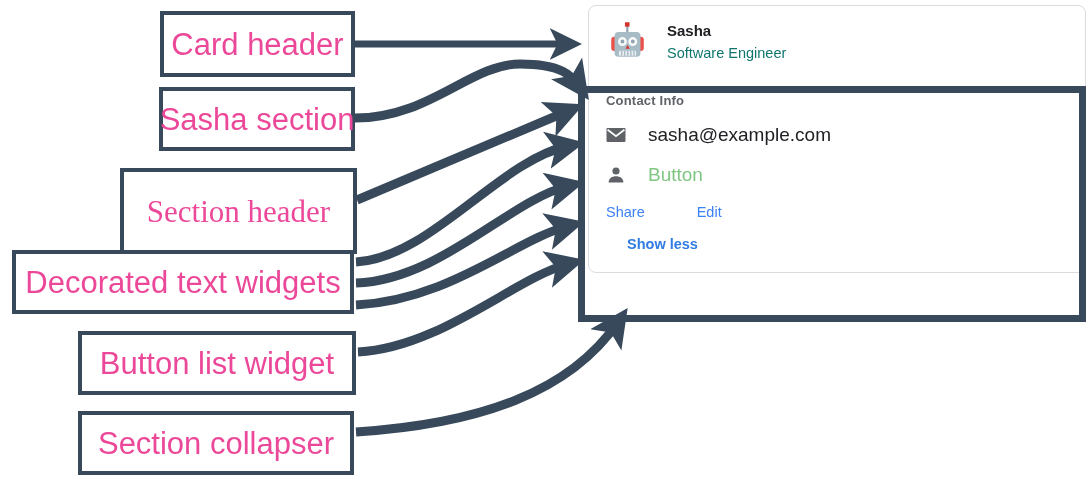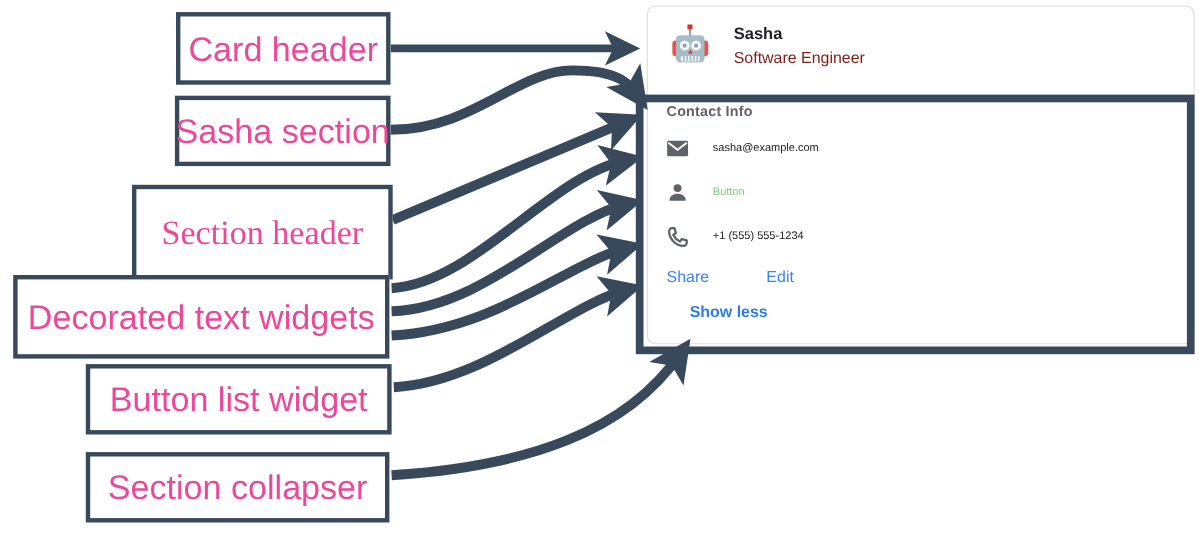--- a/index.html
+++ b/index.html
@@ -68,21 +68,21 @@
   }
   .header-text { display: flex; flex-direction: column; justify-content: center; }
   .header-title {
     font-size: 15px;
     font-weight: bold;
     color: #202124;
     line-height: 19px;
   }
   .header-subtitle {
     font-size: 14.5px;
-    color: #7f1d1d;
+    color: #0f766e;
     line-height: 20px;
     margin-top: 3px;
   }
 
   .card-section {
     padding: 14px 16px 18px 16px;
   }
   .section-header {
     font-size: 13px;
     font-weight: bold;
@@ -100,21 +100,21 @@
   .dec-icon {
     width: 22px;
     height: 22px;
     flex: 0 0 22px;
     margin-right: 21px;
     display: flex;
     align-items: center;
     justify-content: center;
   }
   .dec-text {
-    font-size: 10px;
+    font-size: 19px;
     color: #202124;
     line-height: 20px;
   }
   .dec-text.green { color: #81c784; }
 
   .button-list {
     display: flex;
     align-items: center;
     margin-top: 4px;
     margin-left: 1px;
@@ -192,21 +192,21 @@
 </div>
 
 <div class="callout" style="left:159px; top:87px; width:196px; height:64px;">
   <span>Sasha section</span>
 </div>
 
 <div class="callout" style="left:120px; top:168px; width:237px; height:86px;font-family:Liberation Serif, serif;">
   <span>Section header</span>
 </div>
 
-<div class="callout" style="left:12px; top:250px; width:342px; height:76px;">
+<div class="callout" style="left:12px; top:250px; width:342px; height:64px;">
   <span>Decorated text widgets</span>
 </div>
 
 <div class="callout" style="left:78px; top:331px; width:278px; height:64px;">
   <span>Button list widget</span>
 </div>
 
 <div class="callout" style="left:78px; top:411px; width:276px; height:64px;">
   <span>Section collapser</span>
 </div>
@@ -259,28 +259,20 @@
         <span class="dec-icon">
           <svg width="18" height="18" viewBox="0 0 18 18">
             <circle cx="9" cy="5" r="3.6" fill="#5f6368"></circle>
             <path d="M1.6,16.5 C1.6,12.2 5,10.2 9,10.2 C13,10.2 16.4,12.2 16.4,16.5 Z" fill="#5f6368"></path>
           </svg>
         </span>
         <span class="dec-text green">Button</span>
       </div>
 
       
-      <div class="dec-row">
-        <span class="dec-icon">
-          <svg width="19" height="19" viewBox="0 0 19 19">
-            <path d="M4.0,1.3 C2.6,1.3 1.3,2.6 1.3,4.3 C1.3,11.3 7.5,17.5 14.3,17.5 C16.0,17.5 17.3,16.2 17.3,14.7 L17.3,12.6 L12.9,11.3 L11.1,13.6 C8.7,12.4 6.3,10.0 5.1,7.6 L7.4,5.8 L6.1,1.3 Z" fill="none" stroke="#5f6368" stroke-width="2.1" stroke-linejoin="round"></path>
-          </svg>
-        </span>
-        <span class="dec-text">+1 (555) 555-1234</span>
-      </div>
 
       
       <div class="button-list">
         <button class="txt-button">Share</button>
         <button class="txt-button">Edit</button>
       </div>
 
       
       <button class="collapser">Show less</button>
 

